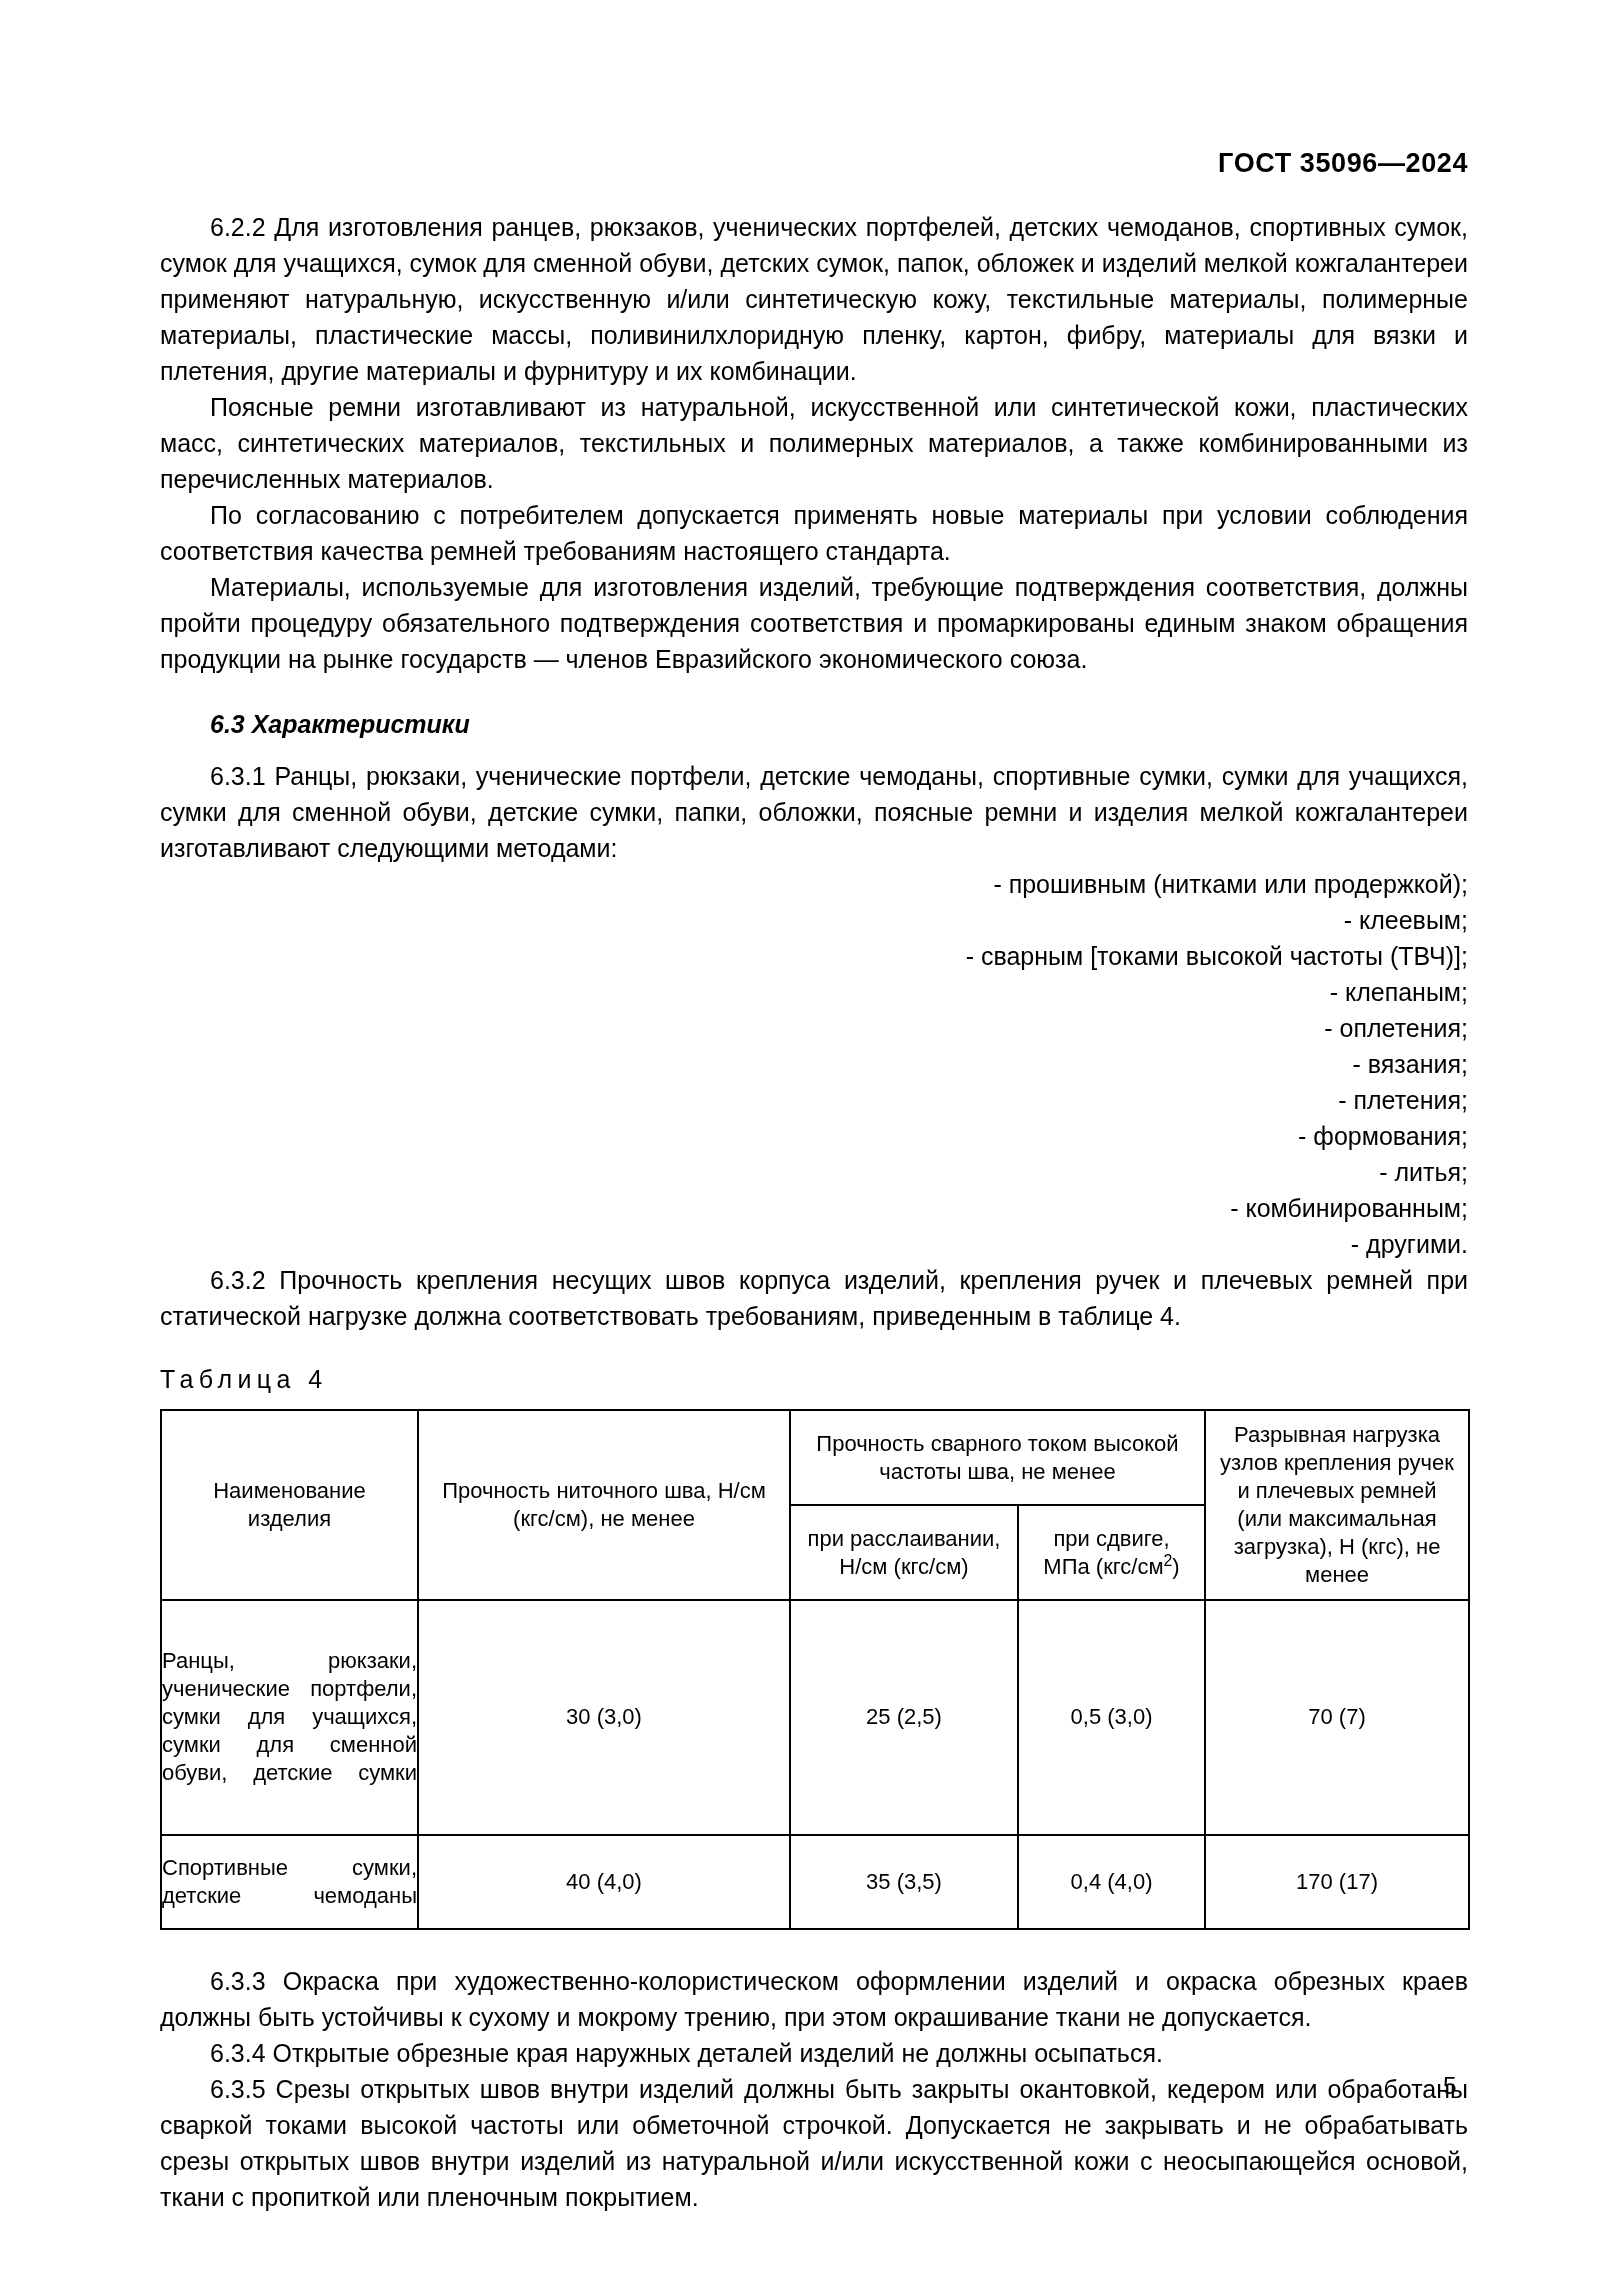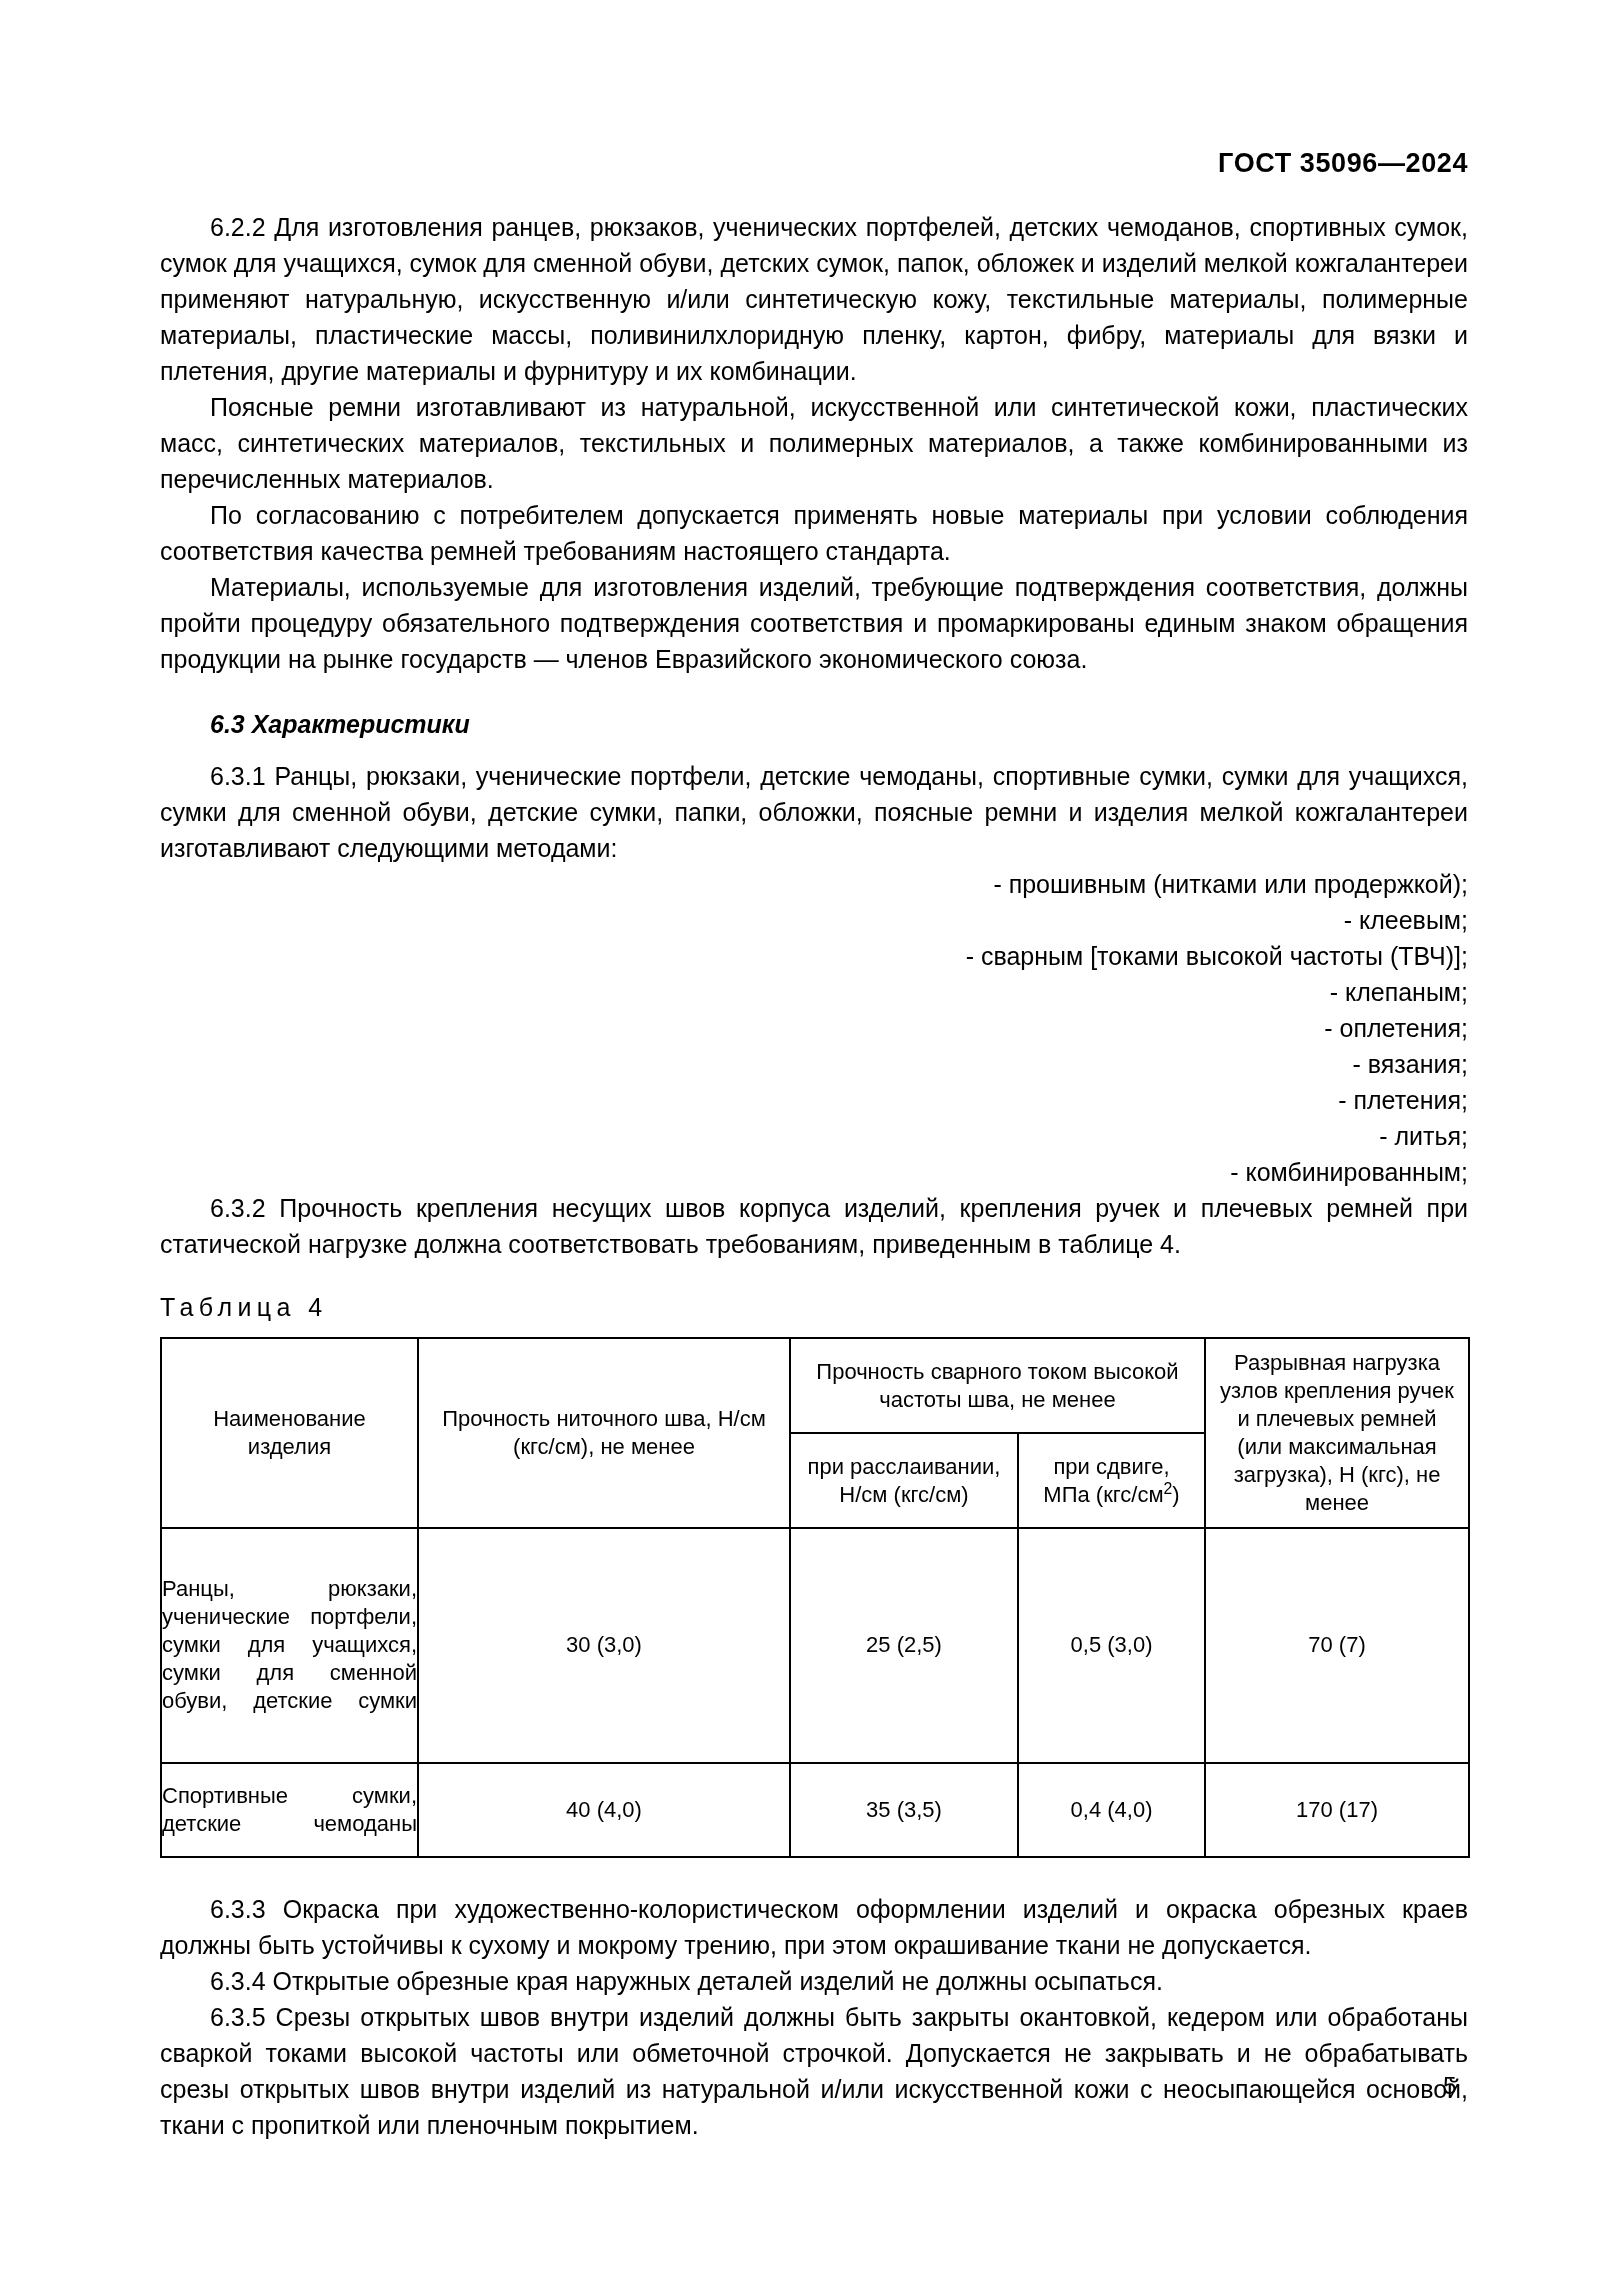--- a/index.html
+++ b/index.html
@@ -144,22 +144,24 @@
     <p class="para">6.3.1 Ранцы, рюкзаки, ученические портфели, детские чемоданы, спортивные сумки, сумки для учащихся, сумки для сменной обуви, детские сумки, папки, обложки, поясные ремни и изделия мелкой кожгалантереи изготавливают следующими методами:</p>
 
     <div>
       <p class="list-item">- прошивным (нитками или продержкой);</p>
       <p class="list-item">- клеевым;</p>
       <p class="list-item">- сварным [токами высокой частоты (ТВЧ)];</p>
       <p class="list-item">- клепаным;</p>
       <p class="list-item">- оплетения;</p>
       <p class="list-item">- вязания;</p>
       <p class="list-item">- плетения;</p>
+      <p class="list-item">- формования;</p>
       <p class="list-item">- литья;</p>
       <p class="list-item">- комбинированным;</p>
+      <p class="list-item">- другими.</p>
     </div>
 
     <p class="para">6.3.2 Прочность крепления несущих швов корпуса изделий, крепления ручек и плечевых ремней при статической нагрузке должна соответствовать требованиям, приведенным в таблице 4.</p>
 
     <div class="spacer-md"></div>
     <p class="table-caption">Таблица 4</p>
     <div style="height:13.7px;"></div>
 
     <table class="gost">
       <colgroup>

